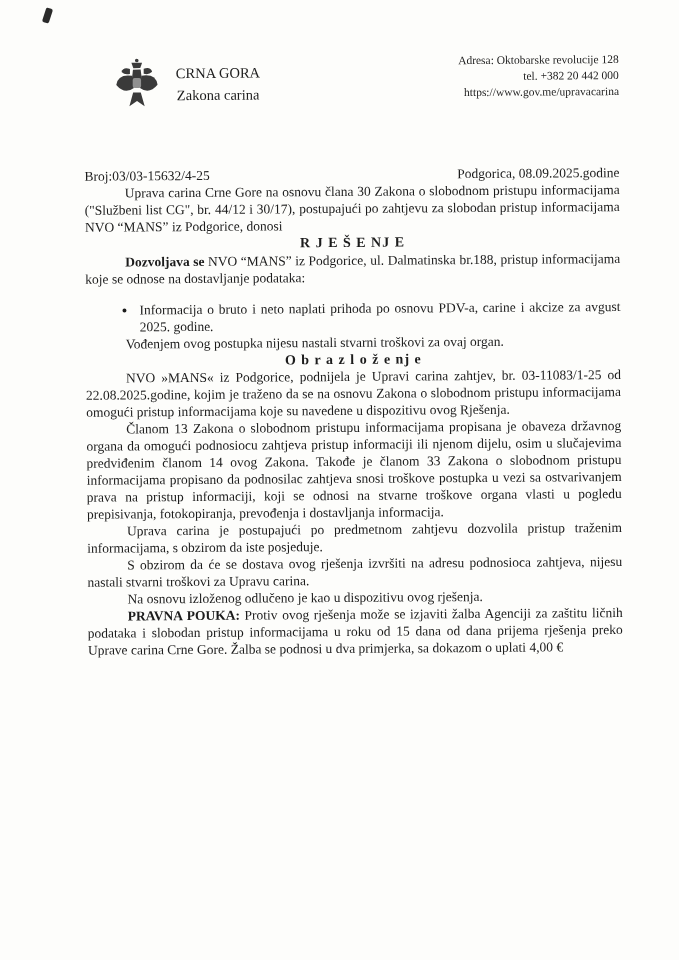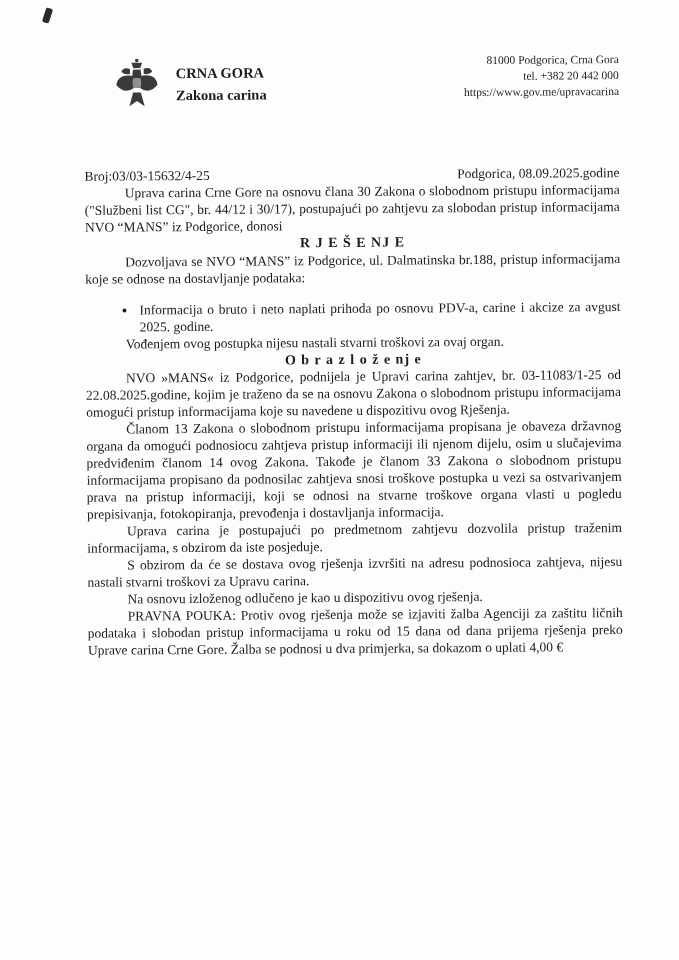--- a/index.html
+++ b/index.html
@@ -45,21 +45,22 @@
     min-height: 86px;
   }
   .hdr-left {
     display: flex;
     align-items: center;
     gap: 16px;
     margin-left: 30px;
     margin-top: 6px;
   }
   .org {
-    font-weight: bold;
+    text-align: center;
+    font-weight: normal;
     font-size: 14.5px;
     line-height: 1.5;
   }
   .addr {
     text-align: right;
     font-size: 11.5px;
     line-height: 1.38;
     margin-top: 4px;
   }
   
@@ -83,21 +84,21 @@
   .mt-expl1   { margin-top: 32px; }
   .mt-gap     { margin-top: 16px; }
   .mt-legal   { margin-top: 26px; }
   .center-h {
     margin: 0;
     text-align: center;
     font-weight: bold;
     font-size: 14px;
     letter-spacing: 1px;
   }
-  .b { font-weight: normal; }
+  .b { font-weight: bold; }
   ul.bullets {
     margin: 14px 0 0 0;
     padding-left: 52px;
     list-style: disc;
   }
   ul.bullets li {
     text-align: justify;
     padding-left: 2px;
   }
   .emblem svg { display: block; }
@@ -126,21 +127,21 @@
               <rect x="24.5" y="27" width="11" height="13" rx="2.5" fill="#909090"></rect>
             </g>
           </svg>
         </span>
         <div class="org">
           <div>CRNA GORA</div>
           <div>Zakona carina</div>
         </div>
       </div>
       <div class="addr">
-        <div>81000 Podgorica, Crna Gora</div>
+        <div>Adresa: Oktobarske revolucije 128</div>
         <div>tel. +382 20 442 000</div>
         <div>https://www.gov.me/upravacarina</div>
       </div>
     </div>
 
     <div class="meta">
       <span>Broj:03/03-15632/4-25</span>
       <span>Podgorica, 08.09.2025.godine</span>
     </div>
 

